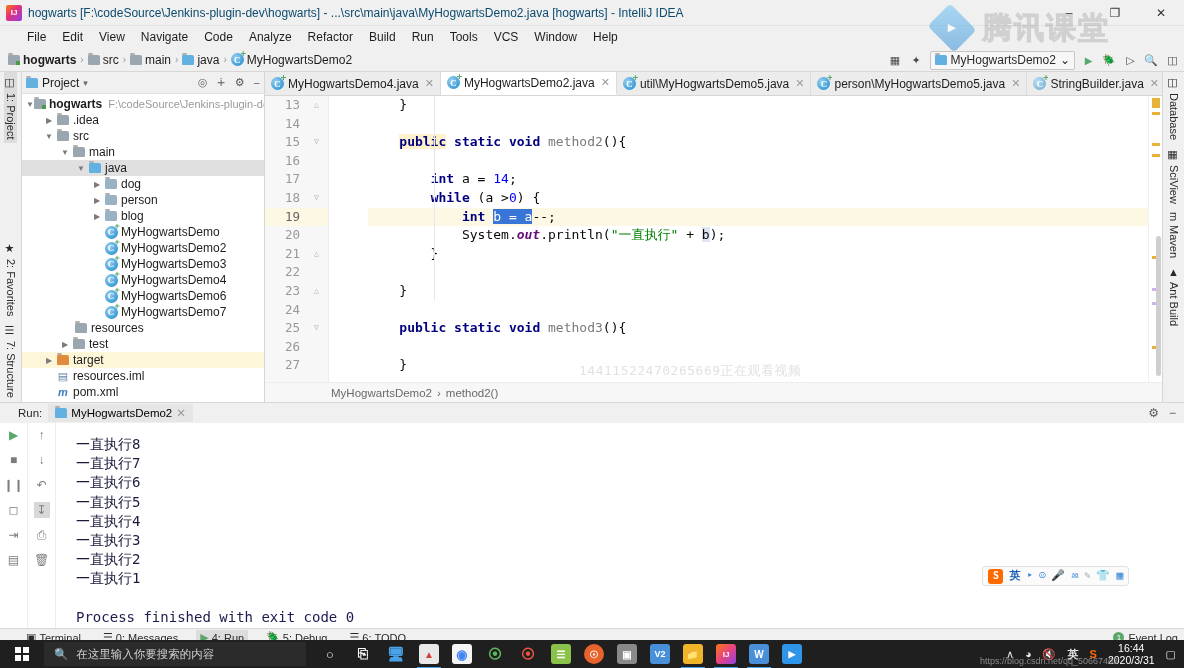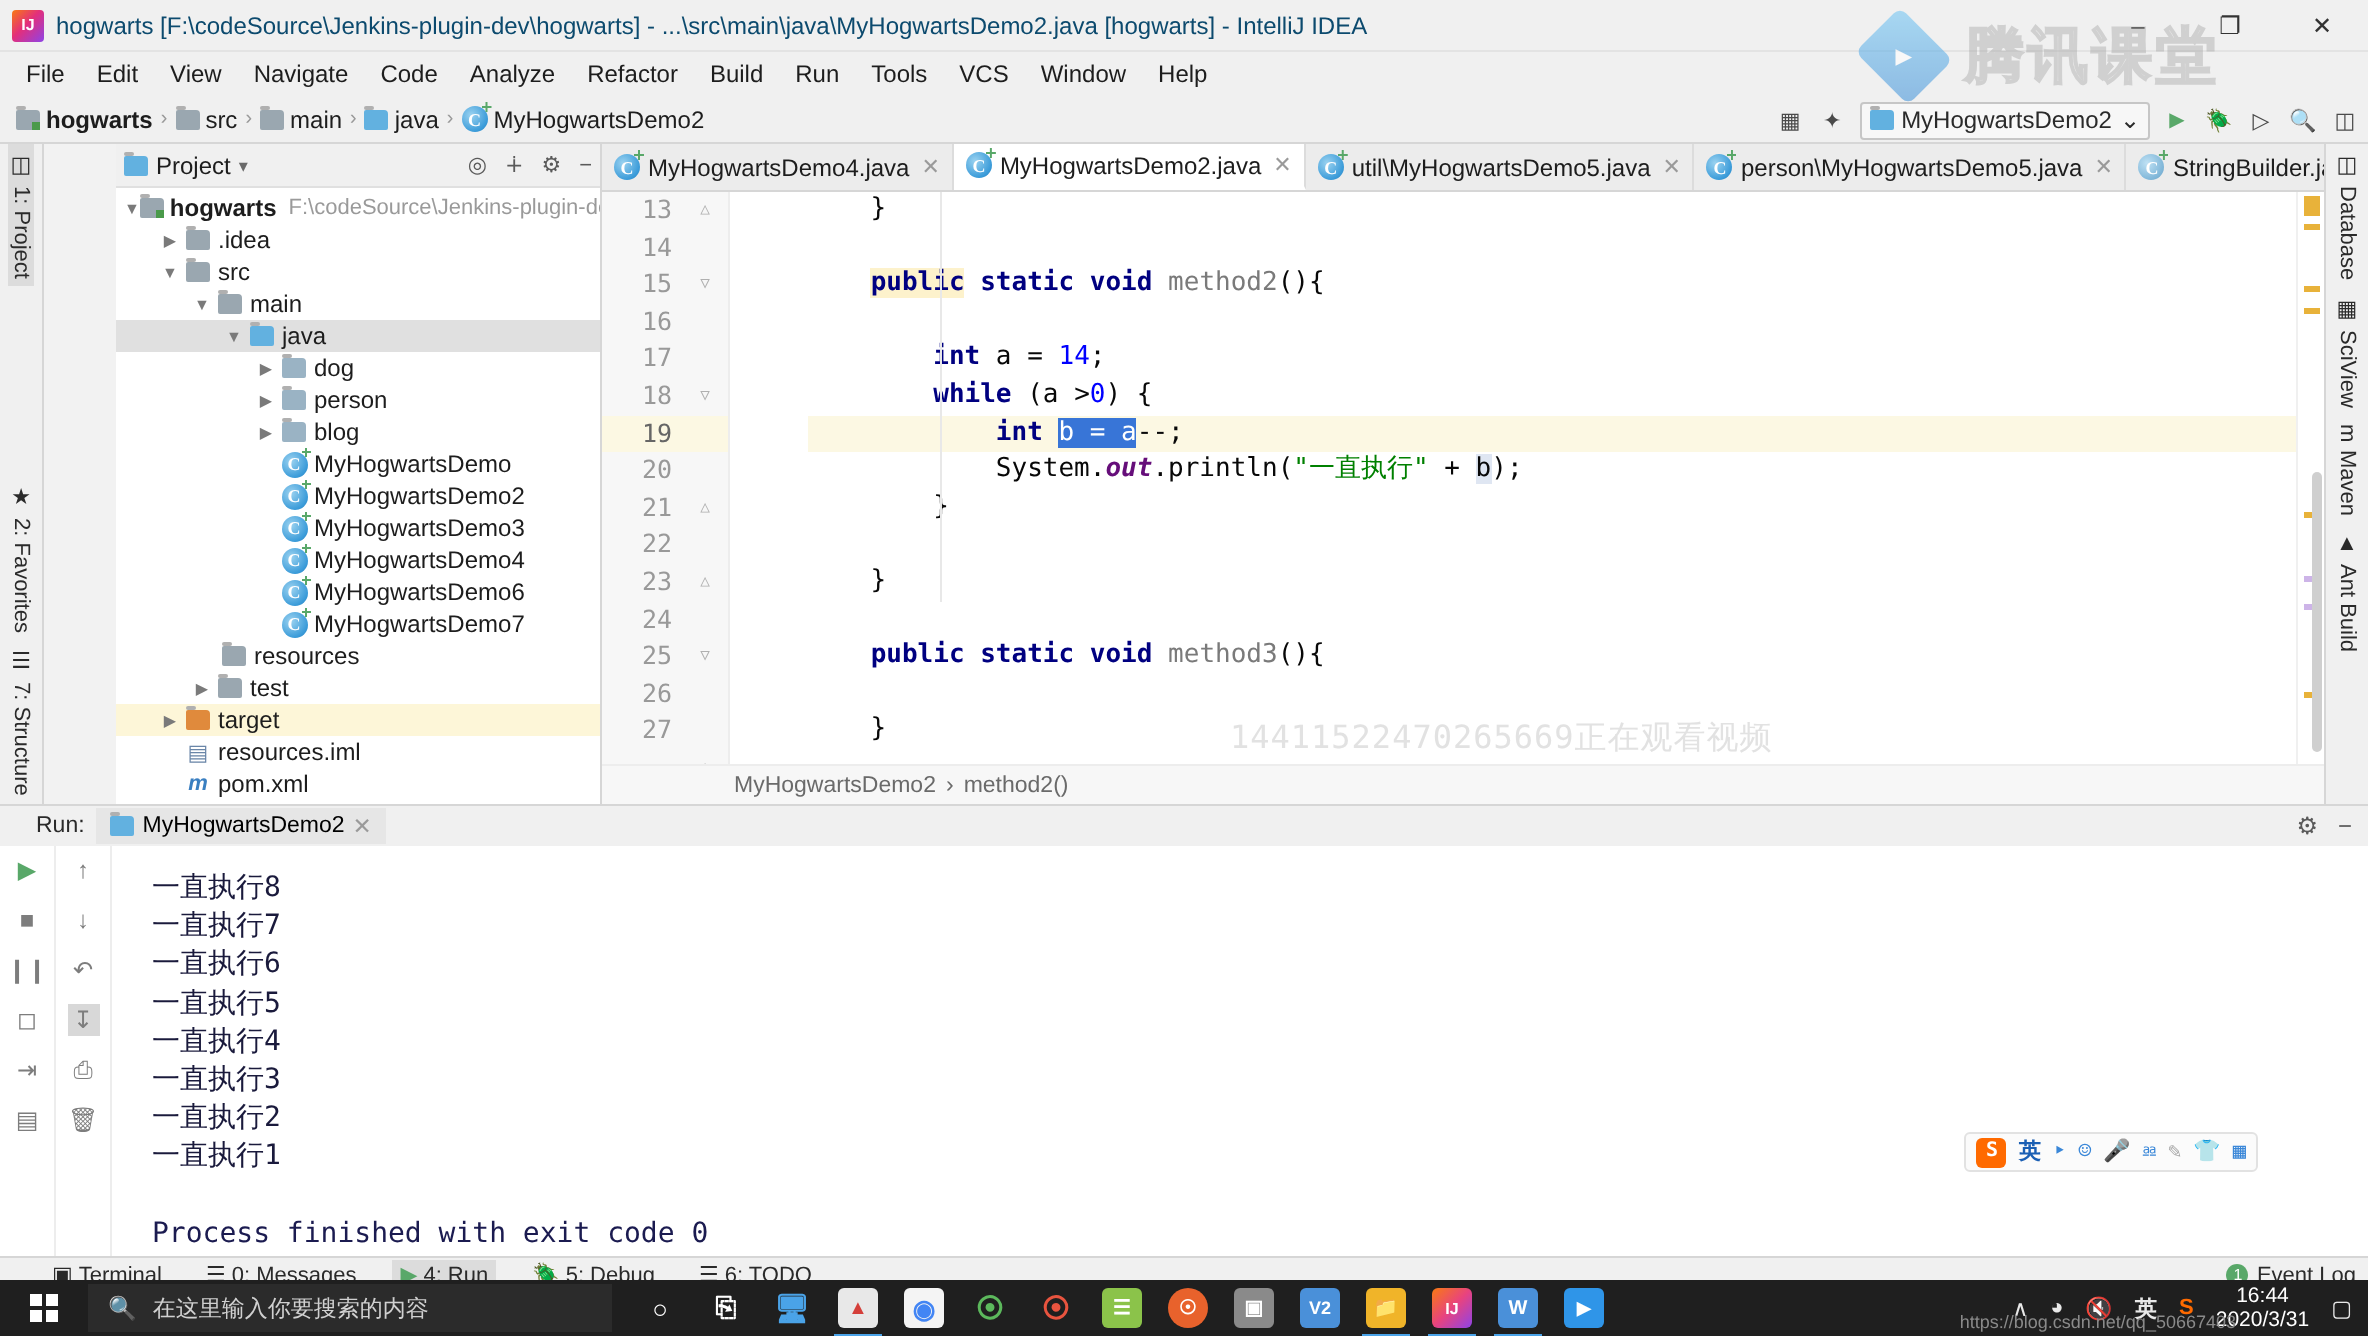--- a/index.html
+++ b/index.html
@@ -22,21 +22,21 @@
     background: linear-gradient(135deg,#f97a12 0%, #e32f7b 45%, #8e43e7 100%);
     display: flex; align-items: center; justify-content: center;
     color: #fff; font-size: 8px; font-weight: bold; font-family: "Liberation Sans", sans-serif;
   }
   .titlebar .title-text { font-size: 12px; color: #0c4a6e; white-space: nowrap; }
   .win-controls { position: absolute; right: 0; top: 0; height: 26px; display: flex; }
   .win-btn { width: 46px; height: 26px; display: flex; align-items: center; justify-content: center;
              color: #333; font-size: 12px; }
 
   
-  .menubar { height: 22px; background: #f0f0f0; display: flex; align-items: center; padding-left: 5px; }
+  .menubar { height: 22px; background: #f0f0f0; display: flex; align-items: center; padding-left: 19px; }
   .menu-item { padding: 2px 8px; font-size: 12px; color: #1d1d1d; white-space: nowrap; }
 
   
   .navbar {
     height: 24px; background: #f0f0f0; display: flex; align-items: center;
     padding-left: 6px; border-bottom: 1px solid #d6d6d6; position: relative;
   }
   .crumb { display: flex; align-items: center; gap: 3px; padding: 0 2px; font-size: 12px; color: #1d1d1d; }
   .crumb.bold { font-weight: bold; }
   .crumb-sep { color: #999; margin: 0 2px; font-size: 10px; }
@@ -88,21 +88,21 @@
   }
   .vlabel {
     writing-mode: vertical-rl; font-size: 11px; color:#2a2a2a; white-space: nowrap;
     padding: 4px 0; display:flex; align-items:center; gap:4px;
   }
   .vlabel.sel { background:#dcdcdc; }
 
   
   .project {
     width: 243px; background:#fff; border-right:1px solid #d6d6d6;
-    display:flex; flex-direction:column;margin-left:36px;
+    display:flex; flex-direction:column;
   }
   .proj-head {
     height: 22px; background:#f0f0f0; display:flex; align-items:center;
     padding: 0 4px; gap:4px; border-bottom:1px solid #e0e0e0; position:relative;
   }
   .proj-head .lbl { font-size:12px; color:#1d1d1d; }
   .proj-head-icons { position:absolute; right:4px; display:flex; gap:9px; align-items:center; color:#5a5a5a; font-size:11px; }
   .tree { flex:1; overflow:hidden; padding-top:2px; font-size:12px; color:#1d1d1d; }
   .trow { display:flex; align-items:center; height:16px; padding-left:2px; white-space:nowrap; }
   .trow.sel { background:#e0e0e0; }
@@ -141,21 +141,21 @@
   .kw { color:#000080; font-weight:bold; }
   .num { color:#0000ff; }
   .str { color:#008000; }
   .mth { color:#7a7a7a; }
   .fld { color:#660e7a; font-weight:bold; font-style:italic; }
   .sel-tok { background:#3875d7; color:#ffffff; }
   .ident-hl { background:#dfe6f2; }
   .guide { position:absolute; top:0; bottom:0; width:1px; background:#e8e8e8; }
 
   .wm-editor {
-    position:absolute; left: 250px; bottom: 2px; font-size: 16px; color:#e2e2e2;
+    position:absolute; left: 250px; bottom: 2px; font-size: 13px; color:#e2e2e2;
     white-space:nowrap; pointer-events:none; letter-spacing:.5px;
   }
   .breadcrumbs {
     height:20px; background:#f7f7f7; border-top:1px solid #ededed; display:flex; align-items:center;
     padding-left: 66px; font-size:11.5px; color:#6a6a6a; gap:5px; position:relative;
   }
 
   .editor-scroll { width:14px; background:#fff; position:relative; border-left:1px solid #f0f0f0; }
   .mark { position:absolute; right:2px; width:8px; height:3px; }
   .scroll-thumb { position:absolute; right:1px; width:5px; background:#cfcfcf; border-radius:3px; }

